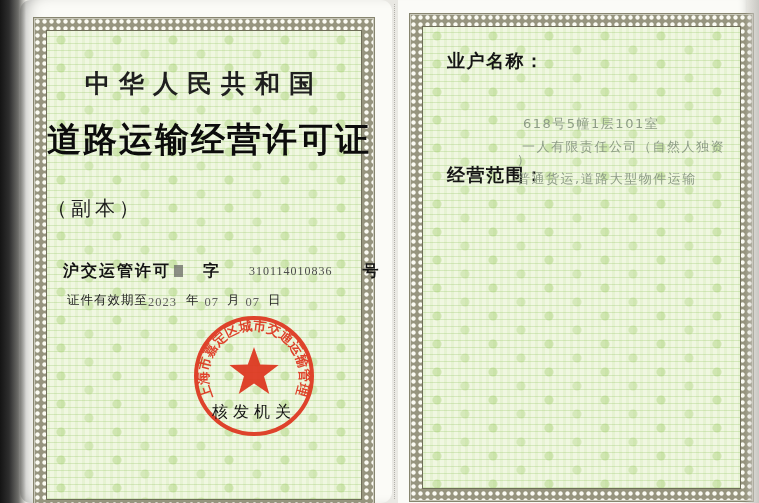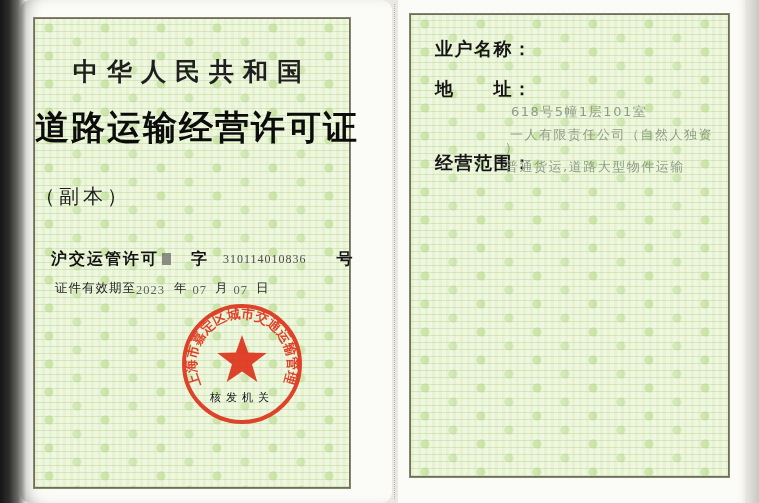--- a/index.html
+++ b/index.html
@@ -25,21 +25,21 @@
     border-left:1px dotted #b2b0aa;
   }
 
   
   .page{position:absolute;top:0;height:503px;background:#fbfbf7;}
   .page.left{left:20px;width:372px;box-shadow:inset 14px 0 18px -12px rgba(0,0,0,.45);border-radius:11px;}
   .page.right{left:398px;width:349px;box-shadow:inset -8px 0 10px -8px rgba(0,0,0,.18);}
 
   
   .frame{
-    position:absolute;border:1px solid #87856f;
+    position:absolute;padding:12px;border:1px solid #87856f;
     background-color:#97957f;
     background-image:radial-gradient(circle at 3.5px 3.5px,#fbfbf3 0 1.7px,rgba(251,251,243,0) 2.6px);
     background-size:7px 7px;
     box-shadow:0 0 0 1px #c9c8ba inset;
   }
   .page.left .frame{left:13px;top:17px;width:316px;height:470px;}
   .page.right .frame{left:11px;top:13px;width:319px;height:463px;}
 
   
   .green{
@@ -78,21 +78,21 @@
     display:inline-block;width:9px;height:12px;margin-left:3px;
     background:#6b6b68;opacity:.75;filter:blur(.7px);vertical-align:-1px;
   }
   .validity-line{position:absolute;top:261px;left:20px;white-space:nowrap;color:#242424;font-size:12.5px;letter-spacing:1px;}
   .gray-digit{
     font-family:"Liberation Serif","DejaVu Serif",serif;
     color:#5e5e5c;font-size:12.5px;letter-spacing:1px;vertical-align:-2px;
   }
   .issuer-label{
     position:absolute;top:371px;left:140px;width:134px;text-align:center;z-index:3;
-    font-size:11px;letter-spacing:5px;color:#141414;white-space:nowrap;
+    font-size:16px;letter-spacing:5px;color:#141414;white-space:nowrap;
   }
   .issue-date-line{position:absolute;top:407px;left:116px;white-space:nowrap;z-index:3;font-size:14px;color:#1d1d1d;}
   .issue-date-line .gray-digit{font-size:13px;}
   .stamp{position:absolute;left:142px;top:280px;z-index:2;opacity:.92;}
 
   
   .field-label{
     position:absolute;font-size:18px;font-weight:700;letter-spacing:1.5px;
     color:#151515;white-space:nowrap;
   }
@@ -108,21 +108,21 @@
 
   <div class="page left">
     <div class="frame">
       <div class="green">
 
         <div class="country">中华人民共和国</div>
         <div class="main-title">道路运输经营许可证</div>
         <div class="copy-subtitle">（副本）</div>
 
         <div class="permit-line">
-          <span class="cn">沪交运管许可</span><span class="smudge"></span><span class="cn" style="margin-left:20px;">字</span><span class="num" style="margin-left:14px;">310114010836</span><span class="cn" style="margin-left:30px;">号</span>
+          <span class="cn">沪交运管许可</span><span class="smudge"></span><span class="cn" style="margin-left:20px;">字</span><span class="num" style="margin-left:28px;">310114010836</span><span class="cn" style="margin-left:30px;">号</span>
         </div>
 
         <div class="validity-line">
           <span>证件有效期至</span><span class="gray-digit">2023</span><span style="margin-left:9px;">年</span><span class="gray-digit" style="margin-left:5px;">07</span><span style="margin-left:8px;">月</span><span class="gray-digit" style="margin-left:5px;">07</span><span style="margin-left:8px;">日</span>
         </div>
 
         <svg class="stamp" width="130" height="130" viewBox="0 0 130 130">
           <circle cx="65" cy="65" r="58" fill="none" stroke="#de341d" stroke-width="4"></circle>
           <polygon points="65,36 71.2,53.5 89.7,54 75,65.2 80.3,83 65,72.5 49.7,83 55,65.2 40.3,54 58.8,53.5" fill="#de341d"></polygon>
           <path id="stampArc" d="M 24 86 A 46 46 0 1 1 106 86" fill="none"></path>
@@ -137,21 +137,20 @@
       </div>
     </div>
   </div>
 
   <div class="page right">
     <div class="frame">
       <div class="green">
 
         <div class="field-label" style="left:24px;top:22px;">业户名称：</div>
 
-        <div class="field-label" style="left:24px;top:62px;">地　　址：</div>
         <div class="field-value" style="left:100px;top:88px;">618号5幢1层101室</div>
 
         <div class="field-value" style="left:99px;top:111px;">一人有限责任公司（自然人独资</div>
         <div class="field-value" style="left:94px;top:124px;">）</div>
 
         <div class="field-label" style="left:24px;top:136px;">经营范围：</div>
         <div class="field-value" style="left:94px;top:143px;">普通货运,道路大型物件运输</div>
 
       </div>
     </div>

